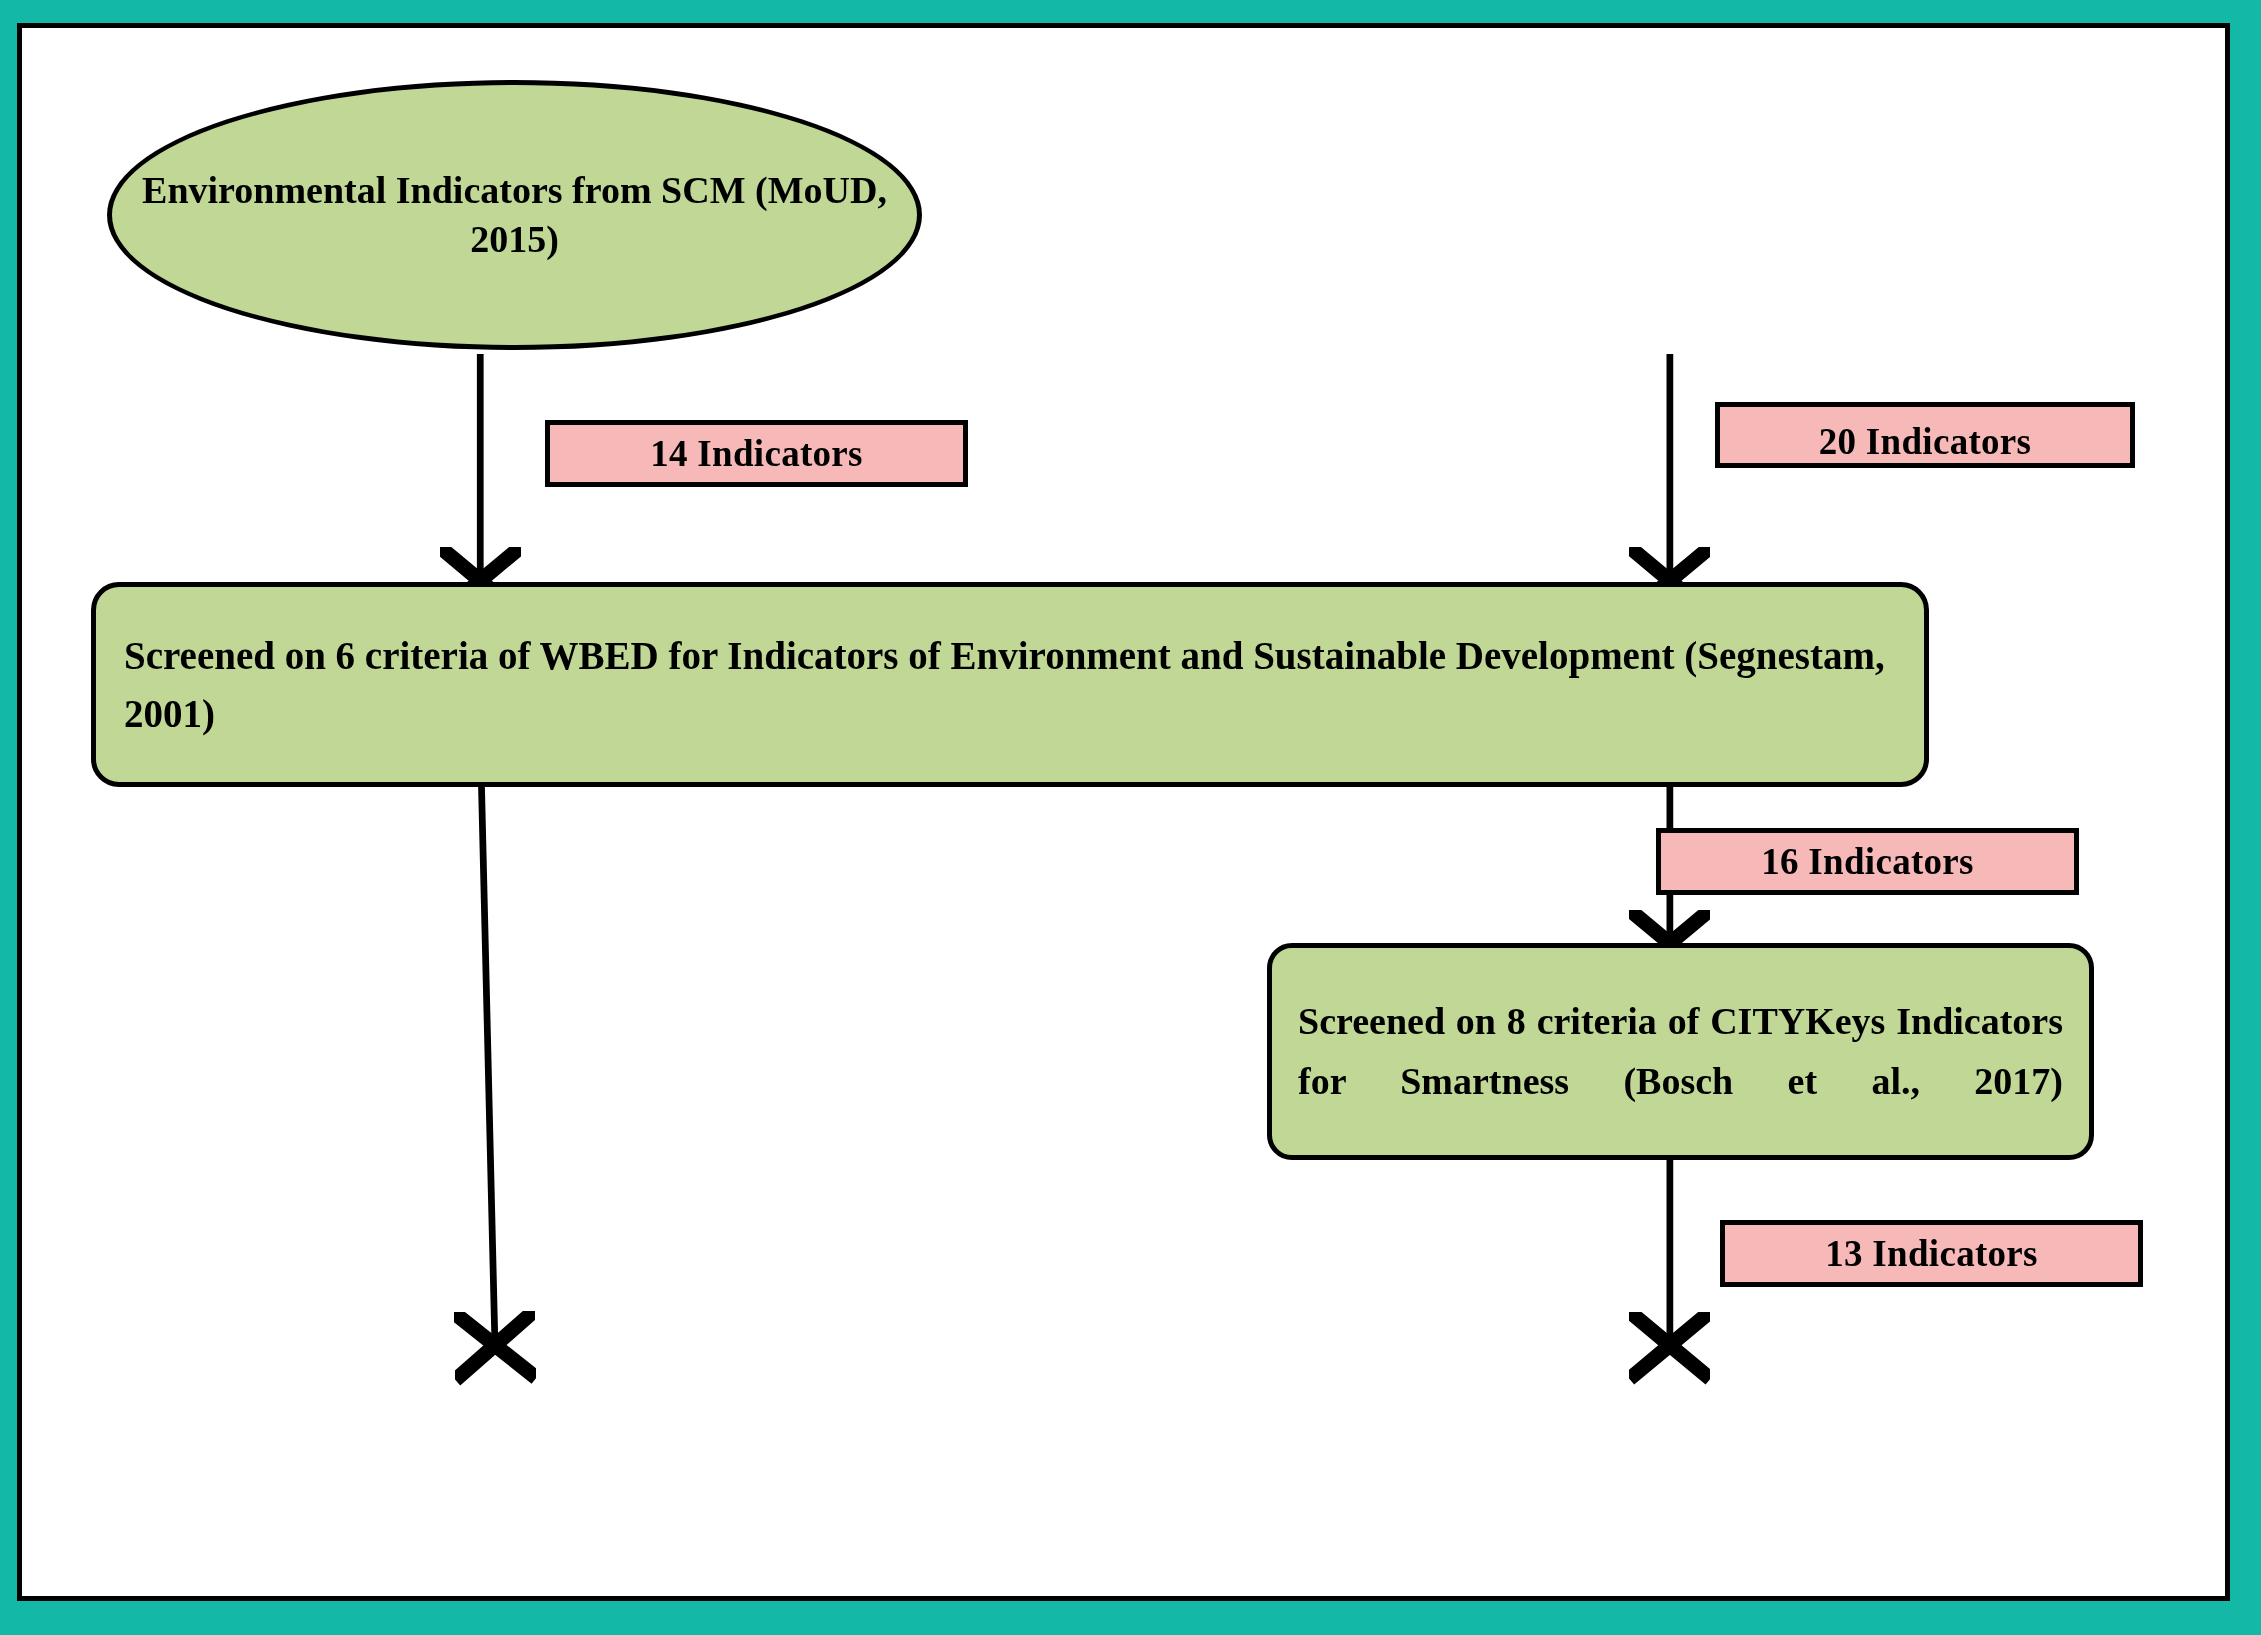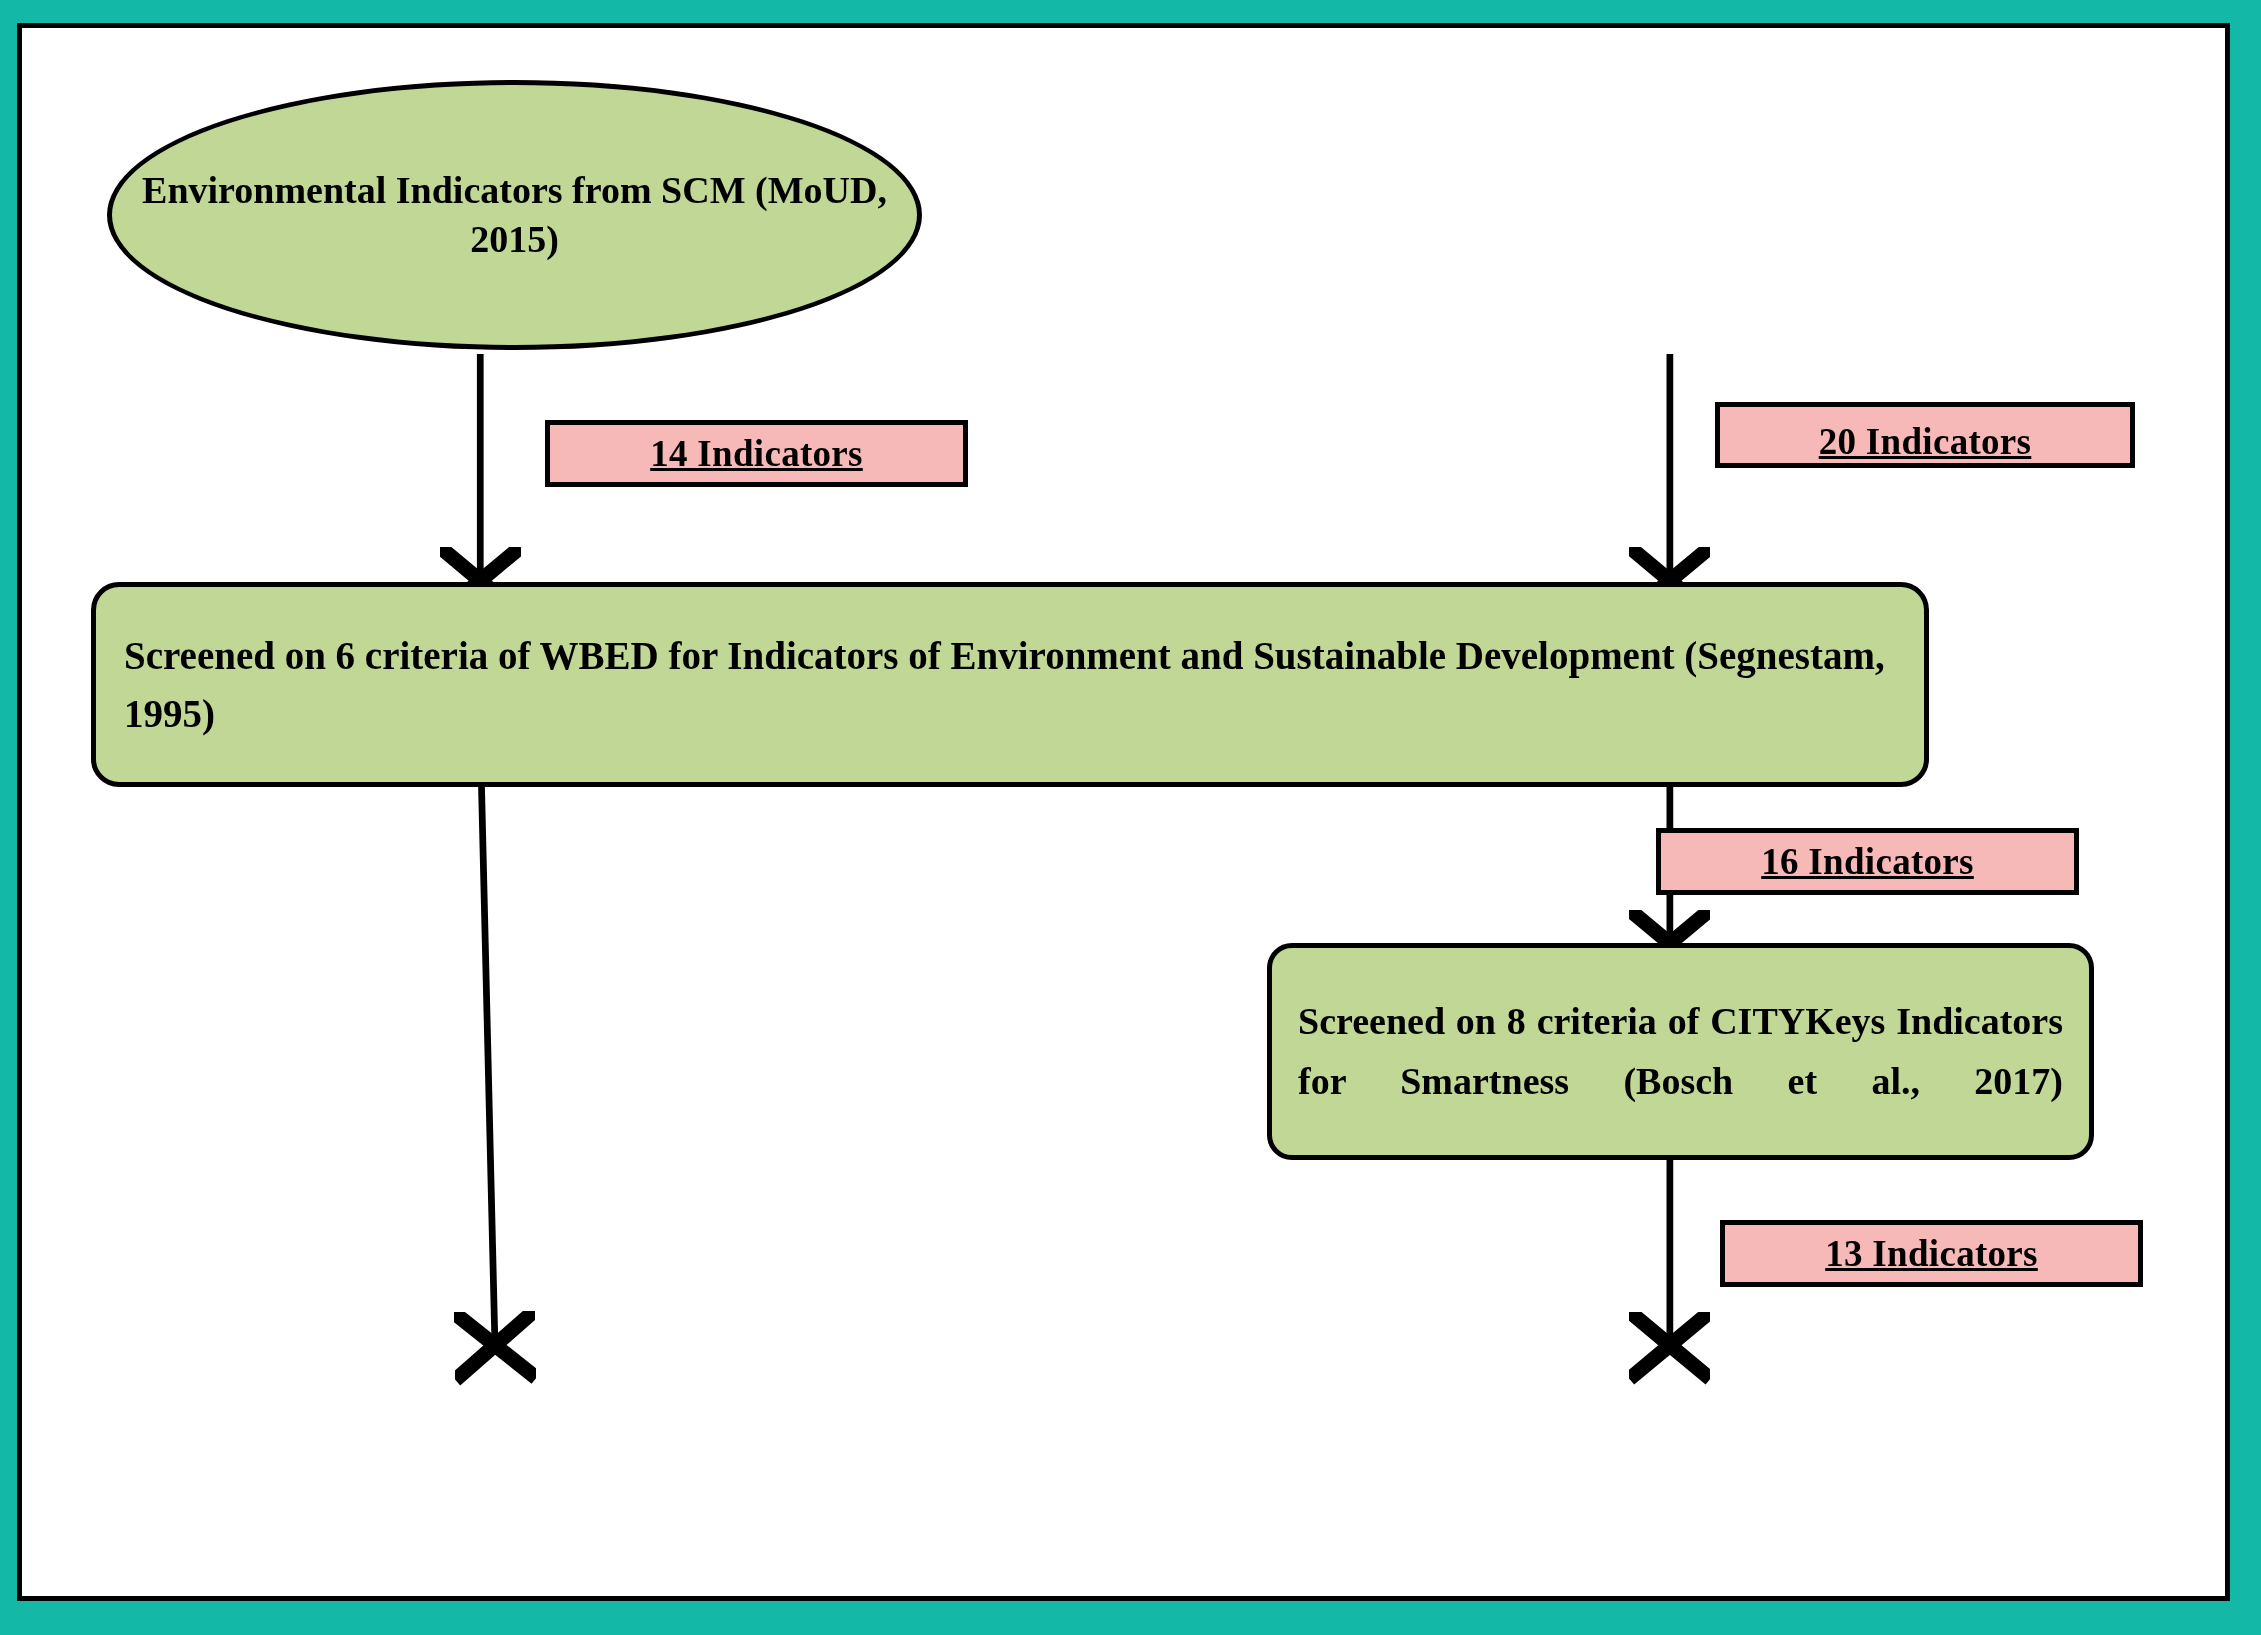--- a/index.html
+++ b/index.html
@@ -89,21 +89,20 @@
     background: #f6b9b8;
     border: 5.5px solid #000000;
     color: #000000;
     font-weight: bold;
     font-size: 37px;
     display: flex;
     align-items: center;
     justify-content: center;
     text-align: center;
     letter-spacing: 0.3px;
-    text-decoration: underline;
   }
 
   
   #arrows {
     position: absolute;
     left: 0;
     top: 0;
     width: 2261px;
     height: 1635px;
     pointer-events: none;
@@ -132,21 +131,21 @@
 
     <line x1="2726" y1="1892" x2="2726" y2="2196" stroke="#000000" stroke-width="11" marker-end="url(#ah)"></line>
   </svg>
 
   <div class="node ellipse" style="left:107px; top:80px; width:815px; height:270px;">
     <span>Environmental Indicators from SCM (MoUD, 2015)</span>
   </div>
 
 
   <div class="node rounded screen-box" style="left:91px; top:582px; width:1838px; height:205px;">
-    <span>Screened on 6 criteria of WBED for Indicators of Environment and Sustainable Development (Segnestam, 1995)</span>
+    <span>Screened on 6 criteria of WBED for Indicators of Environment and Sustainable Development (Segnestam, 2001)</span>
   </div>
 
   <div class="node rounded citykeys-box" style="left:1267px; top:943px; width:827px; height:217px;border-radius:25px;">
     <span>Screened on 8 criteria of CITYKeys Indicators for Smartness (Bosch et al., 2017)</span>
   </div>
 
 
   <div class="tag" style="left:545px; top:420px; width:423px; height:67px;">
     <span>14 Indicators</span>
   </div>

